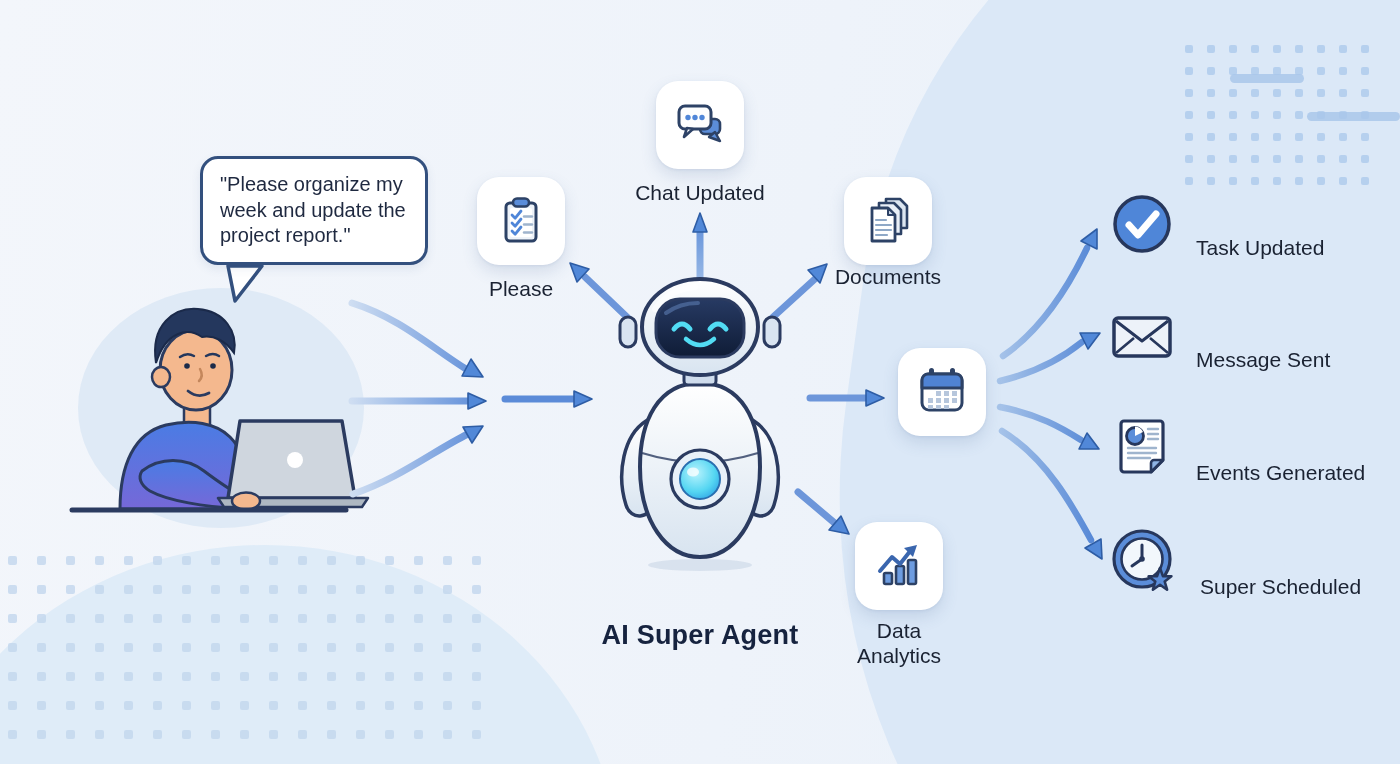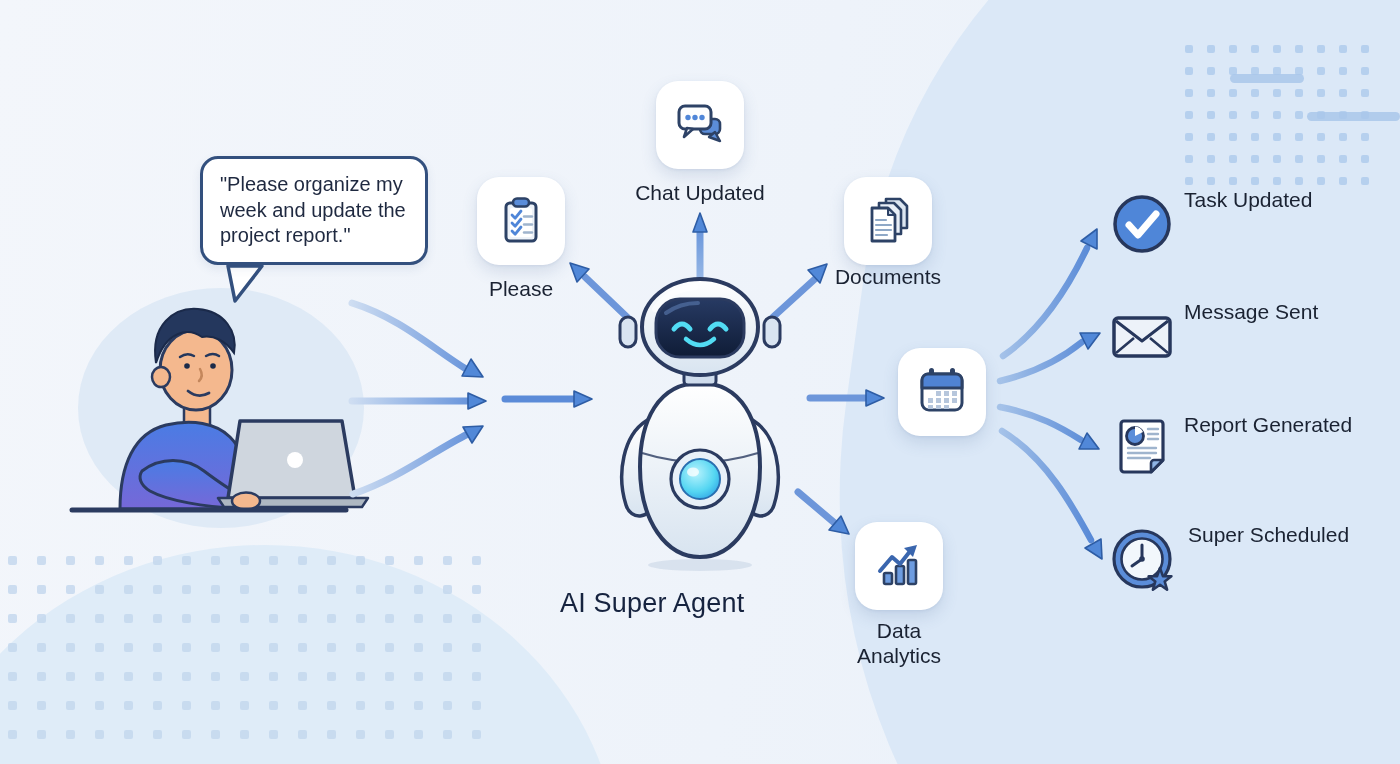--- a/index.html
+++ b/index.html
@@ -19,23 +19,23 @@
   .bubble{left:200px;top:156px;width:228px;box-sizing:border-box;background:#ffffff;
     border:3.5px solid #33507e;border-radius:18px;padding:13px 17px;
     box-shadow:0 4px 10px rgba(60,90,140,.10);z-index:6;}
   .bubble p{margin:0;font-size:20px;line-height:1.28;font-weight:500;color:#1f2940;}
   .bubble-tail{left:222px;top:264px;z-index:5;}
   
   .card{width:88px;height:88px;background:#ffffff;border-radius:22px;display:flex;
     align-items:center;justify-content:center;z-index:7;
     box-shadow:0 7px 16px rgba(70,100,150,.16),0 1px 3px rgba(70,100,150,.10);}
   .cap-label{font-size:21px;font-weight:500;text-align:center;line-height:1.2;color:#1a2232;z-index:7;}
-  .title{font-size:27px;font-weight:400;color:#16233f;letter-spacing:.2px;z-index:7;}
+  .title{font-size:27px;font-weight:700;color:#16233f;text-align:center;letter-spacing:.2px;z-index:7;margin-top:32px;}
   
-  .outcome{display:flex;align-items:flex-start;gap:6px;z-index:7;}
+  .outcome{display:flex;align-items:flex-end;gap:18px;z-index:7;}
   .outcome .lbl{font-size:21px;font-weight:500;color:#1a2232;white-space:nowrap;}
   .arrows{left:0;top:0;z-index:4;pointer-events:none;}
   .z3{z-index:3;} .z7{z-index:7;}
 </style>
 </head>
 <body>
 
 <div class="canvas">
 
   <div class="abs blob-right"></div>
@@ -458,21 +458,21 @@
       <path d="M29,23 L29,13.5 A9.5,9.5 0 0 1 37,19 Z" fill="#ffffff"></path>
       <g stroke="#9fb4cd" stroke-width="2.4" stroke-linecap="round">
         <path d="M42,16 L52,16"></path>
           <path d="M42,21 L52,21"></path>
           <path d="M42,26 L52,26"></path>
         <path d="M22,35 L50,35"></path>
           <path d="M22,40 L50,40"></path>
           <path d="M22,45 L44,45"></path>
       </g>
     </svg>
-    <span class="lbl">Report Generated</span>
+    <span class="lbl">Events Generated</span>
   </div>
 
   <div class="abs outcome" style="left:1106px;top:523px">
     <svg width="76" height="76" viewBox="0 0 76 76">
       <circle cx="36" cy="36" r="28" fill="#5b8dd9" stroke="#27375c" stroke-width="3.2"></circle>
       <circle cx="36" cy="36" r="20.5" fill="#f2f7fc" stroke="#27375c" stroke-width="2.6"></circle>
       <path d="M36,36 L36,22 M36,36 L26,43" stroke="#27375c" stroke-width="3" fill="none" stroke-linecap="round"></path>
       <circle cx="36" cy="36" r="2.8" fill="#27375c"></circle>
       <g transform="translate(54,57)">
         <polygon points="0,-12 2.9,-3.9 11.4,-3.7 4.7,1.5 7.1,9.7 0,4.8 -7.1,9.7 -4.7,1.5 -11.4,-3.7 -2.9,-3.9" fill="#5b8dd9" stroke="#27375c" stroke-width="2.6" stroke-linejoin="round"></polygon>

